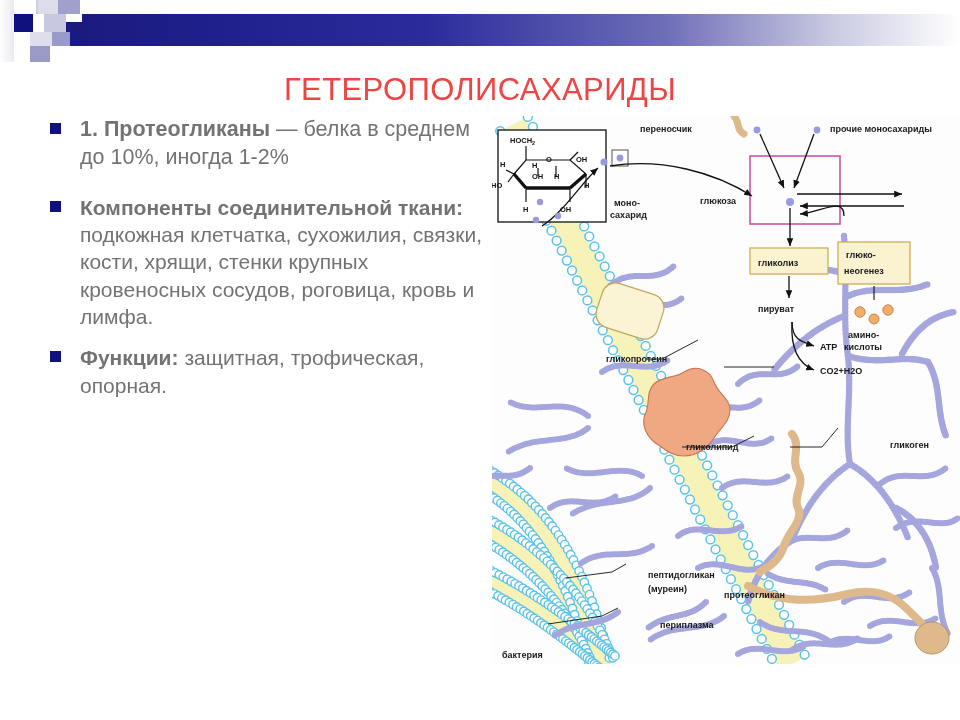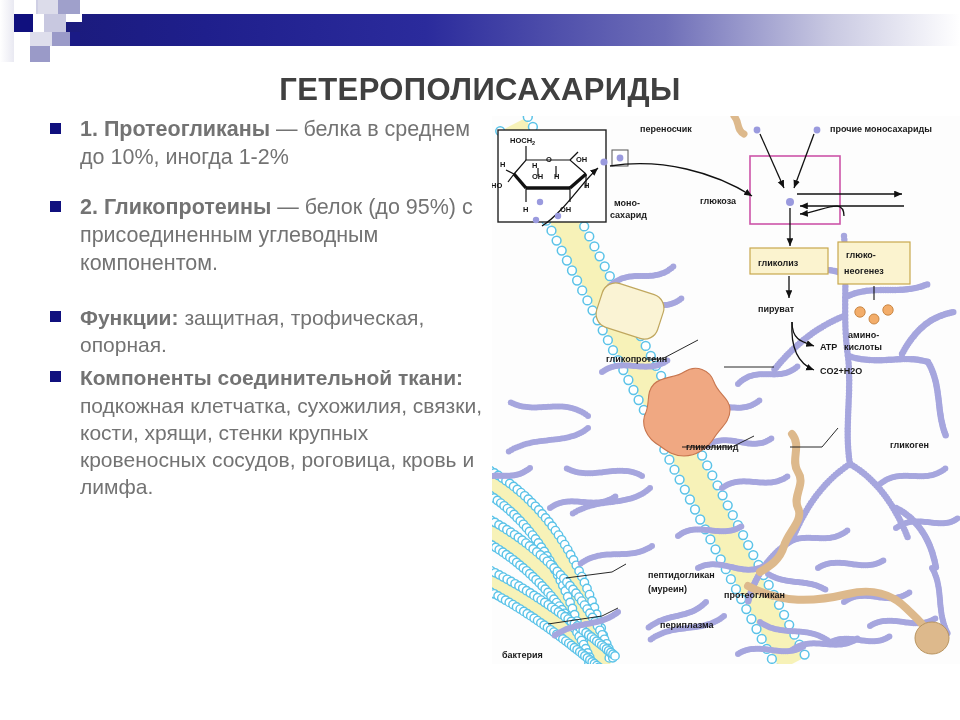--- a/index.html
+++ b/index.html
@@ -14,22 +14,22 @@
   #header-band{position:absolute;left:0;top:0;width:960px;height:60px;}
   #header-bar{
     position:absolute;left:40px;top:14px;width:920px;height:32px;
     background:linear-gradient(to right,#1a1a7a 0%,#1f1f8c 18%,#2b2b9c 42%,#6e6eb8 68%,#c9c9e2 86%,#ffffff 100%);
   }
   .sq{position:absolute;}
   
   #page-title{
     position:absolute;left:0;top:72px;width:960px;
     text-align:center;
-    color:#404040;
-    font-size:31px;font-weight:700;letter-spacing:.4px;
+    color:#ef4444;
+    font-size:31px;font-weight:400;letter-spacing:.4px;
     font-family:"Liberation Sans", sans-serif;
   }
   
   #text-col{position:absolute;left:42px;top:116px;width:452px;}
   .blk{position:relative;margin-bottom:14px;}
   .bullet{
     position:absolute;left:8px;top:7px;width:11px;height:11px;
     background:#10107e;
   }
   .btxt{margin-left:38px;color:#737373;font-size:21.5px;line-height:1.30;}
@@ -86,33 +86,29 @@
 
 <div id="page-title">ГЕТЕРОПОЛИСАХАРИДЫ</div>
 
 <div id="text-col">
 
   <div class="blk" id="blk1">
     <span class="bullet"></span>
     <div class="btxt"><span class="b">1. Протеогликаны</span><span class="mdash"> — </span><span>белка в среднем до 10%, иногда 1-2%</span></div>
   </div>
 
-  <div class="blk" id="blk2">
+
+  <div class="blk" id="blk4">
     <span class="bullet"></span>
-    <div class="btxt"><span class="b">2. Гликопротеины</span><span class="mdash"> — </span><span>белок (до 95%) с присоединенным углеводным компонентом.</span></div>
+    <div class="btxt sm"><span class="b">Компоненты соединительной ткани:</span><span class="mdash"> </span><span>подкожная клетчатка, сухожилия, связки, кости, хрящи, стенки крупных кровеносных сосудов, роговица, кровь и лимфа.</span></div>
   </div>
 
   <div class="blk" id="blk3">
     <span class="bullet"></span>
     <div class="btxt sm"><span class="b">Функции:</span><span class="mdash"> </span><span>защитная, трофическая, опорная.</span></div>
-  </div>
-
-  <div class="blk" id="blk4">
-    <span class="bullet"></span>
-    <div class="btxt sm"><span class="b">Компоненты соединительной ткани:</span><span class="mdash"> </span><span>подкожная клетчатка, сухожилия, связки, кости, хрящи, стенки крупных кровеносных сосудов, роговица, кровь и лимфа.</span></div>
   </div>
 
 </div>
 
 <div id="diagram">
 <svg width="468" height="548" viewBox="0 0 468 548" xmlns="http://www.w3.org/2000/svg">
   <defs>
     <marker id="ah" markerWidth="7" markerHeight="7" refX="6" refY="2.6" orient="auto">
       <path d="M0,0 L6,2.6 L0,5.2 z" fill="#111"></path>
     </marker>

